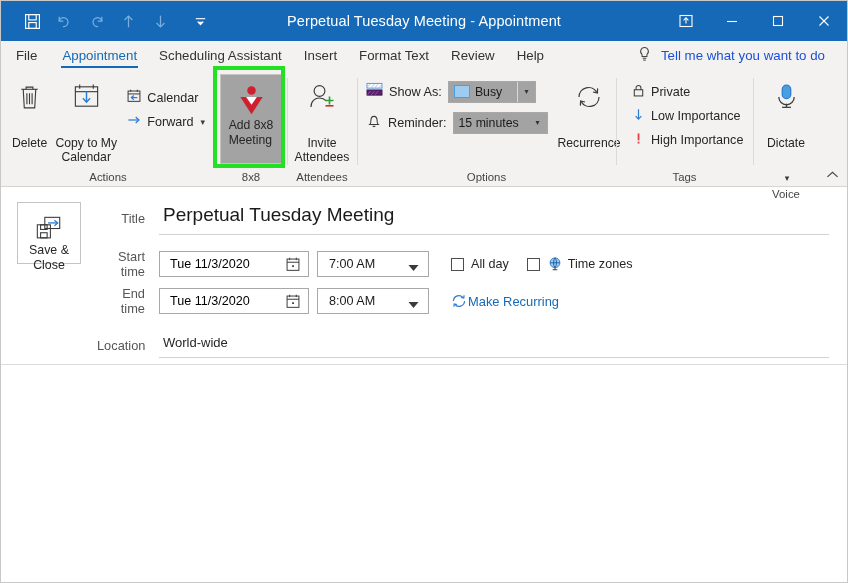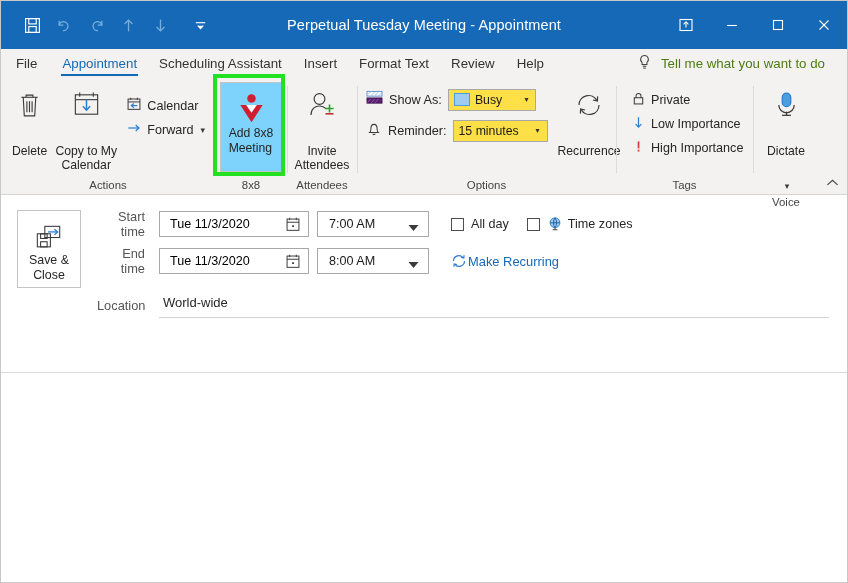--- a/index.html
+++ b/index.html
@@ -13,21 +13,21 @@
   .window {
     position: relative;
     width: 848px; height: 583px;
     background: #ffffff;
     border: 1px solid #c8c8c8;
     overflow: hidden;
   }
 
   
   .titlebar {
-    height: 48px;
+    height: 40px;
     background: #0f6cbd;
     background: #1569b6;
     display: flex;
     align-items: center;
     position: relative;
     color: #ffffff;
   }
   .qat { display: flex; align-items: center; padding-left: 16px; gap: 2px; }
   .qat-btn {
     width: 30px; height: 28px;
@@ -83,21 +83,21 @@
     left: 10px; right: 10px; bottom: 2px;
     height: 2.5px;
     background: #1569b6;
   }
   .tellme {
     margin-left: auto;
     display: flex; align-items: center;
     gap: 9px;
     padding-right: 22px;
     font-size: 13.3px;
-    color: #4d7c0f;
+    color: #1d4ed8;
   }
 
   
   .ribbon {
     height: 117px;
     background: #f3f2f1;
     display: flex;
     align-items: stretch;
     position: relative;
     border-bottom: 1px solid #d6d4d2;
@@ -154,21 +154,21 @@
     white-space: nowrap;
   }
   .chev { color:#3b3b3b; font-size:9px; margin-left:2px;}
 
   
   .optrow { display:flex; align-items:center; gap:6px; height:27px; }
   .optlabel { font-size:12.7px; color:#262626; white-space:nowrap;}
   .combo {
     height: 22px;
     border: 1px solid #a8a8a8;
-    background:#fde047;
+    background:#a3a3a3;
     display:flex; align-items:center;
     font-size:12.3px; color:#1a1a1a;
     padding-left:5px;
     position:relative;
   }
   .combo .cv { flex:1; }
   .combo .cbtn {
     width:18px; height:20px;
     display:flex;align-items:center;justify-content:center;
     border-left:1px solid #d9d9d9;
@@ -183,21 +183,21 @@
   .hl-ring {
     position: absolute;
     left: -2px; top: -4px;
     width: 72px; height: 102px;
     border: 4px solid #22e022;
     z-index: 5;
     pointer-events: none;
   }
   .eightbtn {
     border: 1px solid #c6c4c2;
-    background: #7dd3fc;
+    background: #a3a3a3;
     width: 62px; height: 90px;
     display:flex; flex-direction:column; align-items:center;
     padding-top: 9px;
     font-size: 12.2px; color:#262626; line-height:14.5px;
   }
 
   .ribbon-collapse {
     position:absolute; right:6px; bottom:2px;
     width:18px;height:18px; display:flex;align-items:center;justify-content:center;
     color:#444; font-size:10px;
@@ -205,21 +205,21 @@
 
   
   .form {
     position: relative;
     padding: 14px 0 0 0;
     height: 178px;
     border-bottom: 1px solid #dedbd9;
   }
   .saveclose {
     position:absolute; left:16px; top:15px;
-    width: 64px; height: 78px;
+    width: 64px; height: 62px;
     border: 1px solid #c6c4c2;
     background:#fff;
     display:flex;flex-direction:column;align-items:center;
     padding-top:12px;
     font-size:12.4px;color:#262626;line-height:15px;text-align:center;
   }
   .fields { margin-left: 96px; margin-right: 18px; }
   .frow { display:flex; align-items:center; }
   .flabel {
     width: 62px;
@@ -619,20 +619,26 @@
         </svg>
       </div>
       <div>
         <span>Save &amp;</span><br>
         <span>Close</span>
       </div>
     </div>
 
     <div class="fields">
 
+      <div class="frow" style="margin-bottom:14px">
+        <div class="flabel">Title</div>
+        <div class="title-input">
+          <span>Perpetual Tuesday Meeting</span>
+        </div>
+      </div>
 
       <div class="frow" style="margin-bottom:7px">
         <div class="flabel">Start time</div>
         <div class="tbox">
           <span>Tue 11/3/2020</span>
           <span class="calico">
             <svg width="16" height="17" viewBox="0 0 17 18" fill="none" stroke="#3a3a3a" stroke-width="1.05">
               <rect x="2.2" y="3.2" width="12.6" height="12"></rect>
               <path d="M2.2 6.6 H14.8"></path>
               <path d="M5 1.8 V4.4 M12 1.8 V4.4"></path>

